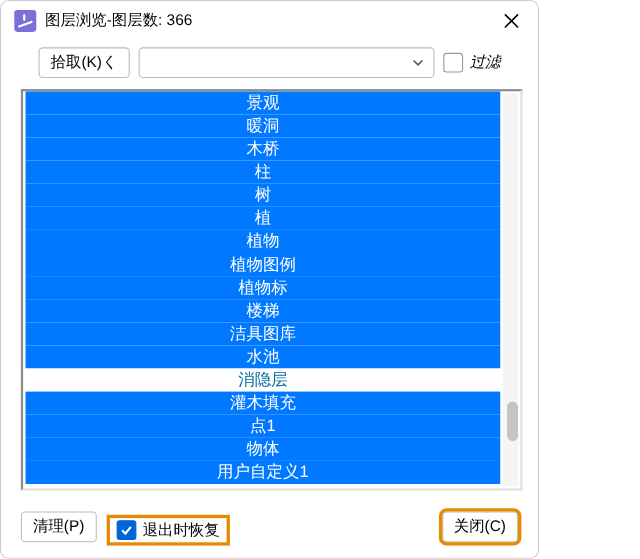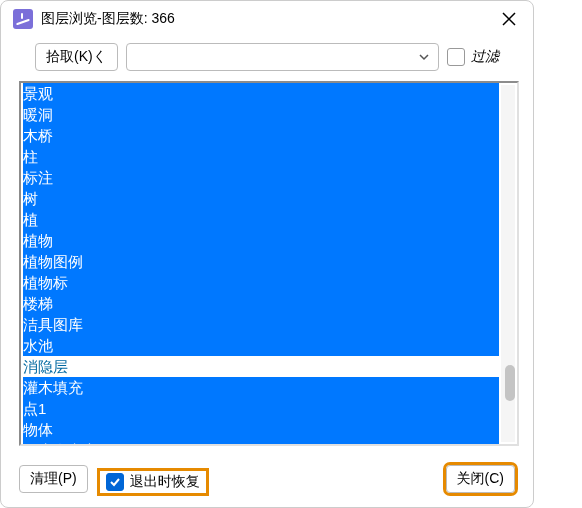--- a/index.html
+++ b/index.html
@@ -1,18 +1,18 @@
 <!DOCTYPE html>
 <html><head>
   <meta charset="utf-8">
   <style>
     * { box-sizing: border-box; margin: 0; padding: 0; }
     body { font-family: "Microsoft YaHei", sans-serif; font-size: 14px; background: #fff; width: 582px; height: 508px; overflow: hidden; }
 
-    .window { width: 534px; height: 508px; border: 1px solid #ccc; border-radius: 8px; display: flex; flex-direction: column; background: #fff; }
+    .window { width: 490px; height: 508px; border: 1px solid #ccc; border-radius: 8px; display: flex; flex-direction: column; background: #fff; }
 
     .titlebar { height: 36px; display: flex; align-items: center; padding: 0 12px; gap: 8px; }
     .app-icon { width: 20px; height: 20px; background: #7b6fd9; border-radius: 3px; position: relative; }
     .app-icon::after { content: ""; position: absolute; left: 3px; top: 12px; width: 14px; height: 2px; background: #fff; transform: rotate(-20deg); border-radius: 1px; }
     .app-icon::before { content: ""; position: absolute; left: 8px; top: 4px; width: 2px; height: 6px; background: #fff; border-radius: 1px; }
     .title-text { flex: 1; font-size: 14px; }
     .close-x { width: 24px; height: 24px; display: flex; align-items: center; justify-content: center; cursor: pointer; }
     .close-x svg { width: 14px; height: 14px; }
 
     .toolbar { padding: 6px 34px; display: flex; align-items: center; gap: 8px; }
@@ -20,21 +20,21 @@
     .combo { flex: 1; border: 1px solid #bbb; border-radius: 4px; height: 28px; display: flex; align-items: center; justify-content: flex-end; padding: 0 8px; cursor: pointer; }
     .combo svg { width: 12px; height: 12px; }
     .chk-row { display: flex; align-items: center; gap: 6px; font-style: italic; }
     .chk { width: 18px; height: 18px; border: 1px solid #999; border-radius: 3px; display: inline-flex; align-items: center; justify-content: center; cursor: pointer; }
     .chk.checked { background: #0066d6; border-color: #0066d6; }
     .chk.checked svg { width: 12px; height: 12px; }
     .chk-label { font-size: 14px; }
 
     .listwrap { flex: 1; margin: 4px 14px 4px 18px; position: relative; border: 2px inset #e0e0e0; overflow: hidden; }
     .list { position: absolute; left: 2px; right: 18px; top: 0; bottom: 0; overflow: hidden; }
-    .item { height: 21px; line-height: 21px; padding-left: 0; font-size: 15px; white-space: nowrap; overflow: hidden; }
+    .item { height: 21px; line-height: 21px; padding-left: 0; font-size: 15px; white-space: nowrap; overflow: hidden; text-align: center; }
     .sel { background: #0078ff; color: #fff; }
     .unsel { background: #fff; color: #0369a1; }
     .scrollbar { position: absolute; right: 2px; top: 2px; bottom: 2px; width: 14px; background: #f5f5f5; }
     .thumb { position: absolute; right: 0; width: 10px; background: #c4c4c4; border-radius: 10px; top: 280px; height: 36px; cursor: pointer; }
 
     .bottombar { padding: 10px 18px 14px; display: flex; align-items: flex-end; gap: 12px; }
     .spacer { flex: 1; }
     .highlighted { outline: 3px solid #e68a00; outline-offset: 0; }
     .chk-group { display: flex; align-items: center; gap: 6px; padding: 2px 6px; }
     .chk-group.highlighted { outline: 3px solid #e68a00; margin-top: 11px; }
@@ -67,21 +67,20 @@
       <span class="chk-label">过滤</span>
     </div>
   </div>
 
   <div class="listwrap">
     <div class="list" id="layer-list">
         <div class="item sel">景观</div>
         <div class="item sel">暖洞</div>
         <div class="item sel">木桥</div>
         <div class="item sel">柱</div>
-        <div class="item sel">标注</div>
         <div class="item sel">树</div>
         <div class="item sel">植</div>
         <div class="item sel">植物</div>
         <div class="item sel">植物图例</div>
         <div class="item sel">植物标</div>
         <div class="item sel">楼梯</div>
         <div class="item sel">洁具图库</div>
         <div class="item sel">水池</div>
         <div class="item unsel">消隐层</div>
         <div class="item sel">灌木填充</div>

